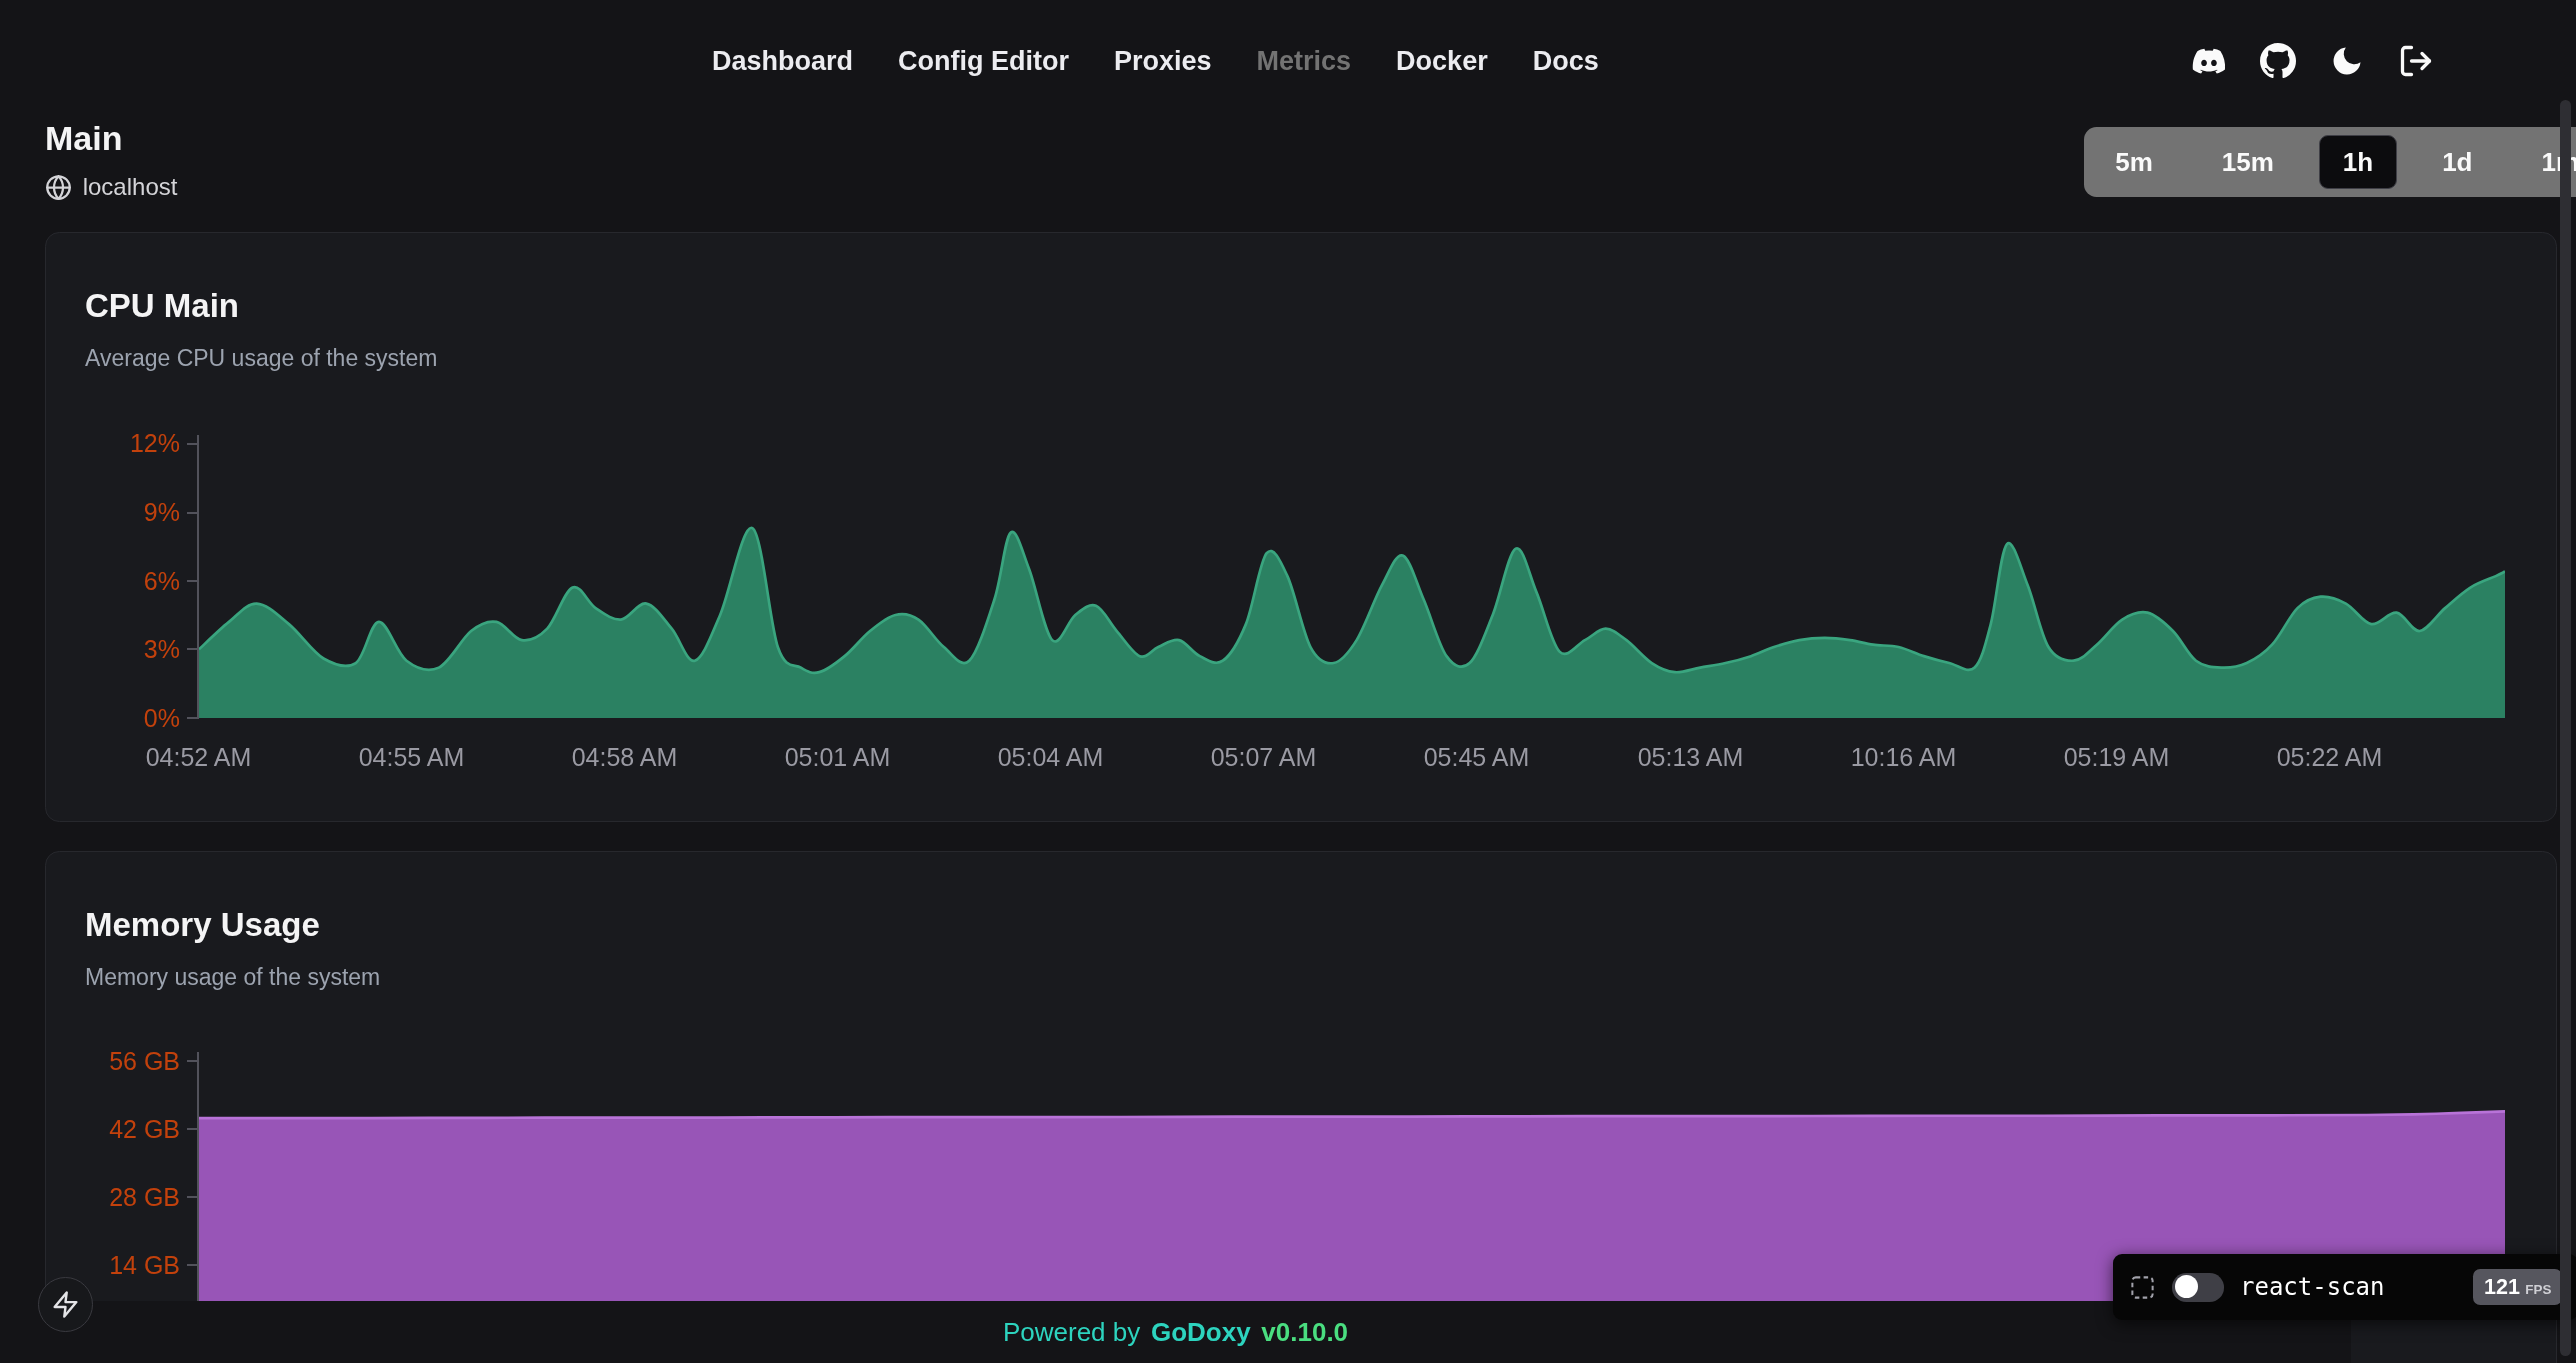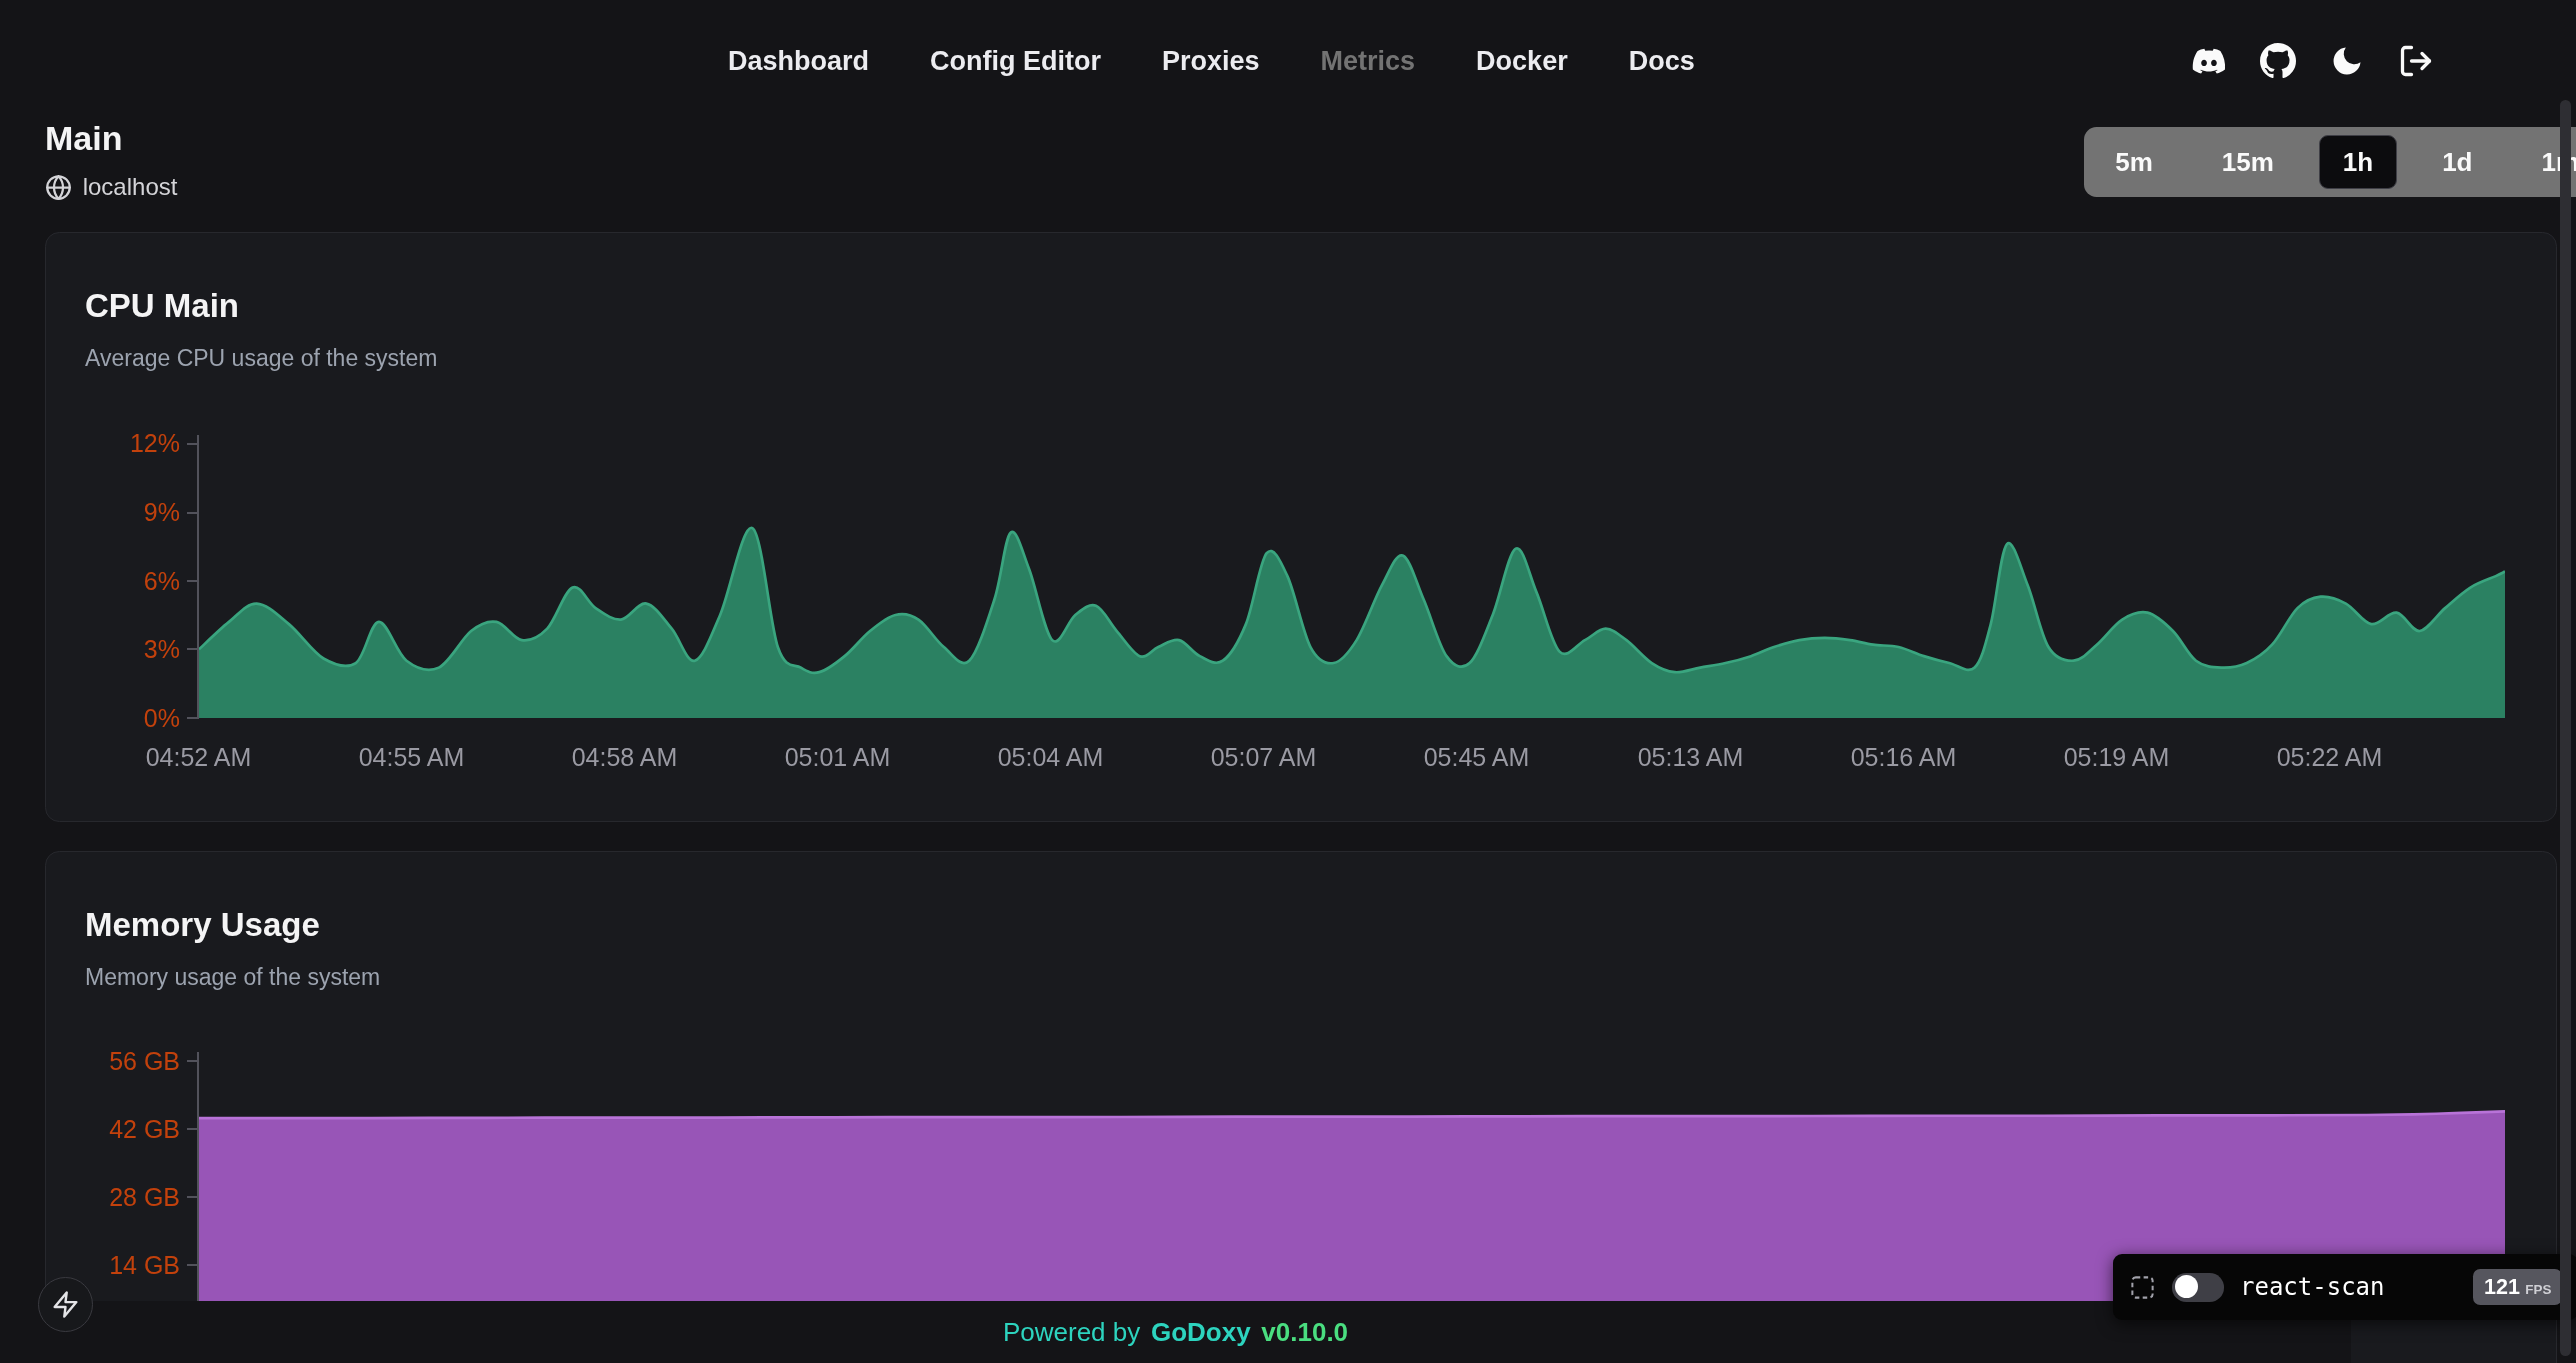--- a/index.html
+++ b/index.html
@@ -8,21 +8,21 @@
     background:#141417;
     font-family:"Liberation Sans", sans-serif;
     -webkit-font-smoothing:antialiased;
   }
 
   
   .nav-items {
     position:absolute; left:712px; top:43px; display:flex; gap:45px;
     font-size:27px; font-weight:600; color:#ececf0; z-index:3;
   }
-  .nav-item { line-height:36px; cursor:pointer; white-space:nowrap;margin-left:16px; }
+  .nav-item { line-height:36px; cursor:pointer; white-space:nowrap; }
   .nav-item.active { color:#737373; }
 
   .nav-icons { position:absolute; left:2189px; top:41px; display:flex; gap:30px; z-index:3; }
   .icon-btn { width:39px; height:39px; display:flex; align-items:center; justify-content:center;
     background:transparent; border:none; padding:0; cursor:pointer; }
   .icon-btn svg { width:36px; height:36px; }
 
   
   .page-title { position:absolute; left:45px; top:118px; margin:0; font-size:34px; line-height:41px;
     font-weight:600; color:#f4f4f5; z-index:3; }
@@ -164,21 +164,21 @@
     <div class="ytick" style="left: 187px; top: 717px;"></div>
     <div class="axisline" style="left: 197px; top: 435px; height: 284px;"></div>
     <div class="xlabel" style="left: 109px; top: 742px;">04:52 AM</div>
     <div class="xlabel" style="left: 322px; top: 742px;">04:55 AM</div>
     <div class="xlabel" style="left: 535px; top: 742px;">04:58 AM</div>
     <div class="xlabel" style="left: 748px; top: 742px;">05:01 AM</div>
     <div class="xlabel" style="left: 961px; top: 742px;">05:04 AM</div>
     <div class="xlabel" style="left: 1174px; top: 742px;">05:07 AM</div>
     <div class="xlabel" style="left: 1387px; top: 742px;">05:45 AM</div>
     <div class="xlabel" style="left: 1601px; top: 742px;">05:13 AM</div>
-    <div class="xlabel" style="left: 1814px; top: 742px;">05:16 AM</div>
+    <div class="xlabel" style="left: 1814px; top: 742px;">10:16 AM</div>
     <div class="xlabel" style="left: 2027px; top: 742px;">05:19 AM</div>
     <div class="xlabel" style="left: 2240px; top: 742px;">05:22 AM</div>
     <svg width="2306" height="289" viewBox="0 0 2578 323" style="position: absolute; left: 199px; top: 429px; overflow: hidden;">
       <path d="M 0.0,246.3 C 5.6,241.1 22.8,224.1 33.5,215.6 C 44.3,207.0 53.3,194.7 64.5,195.1 C 75.6,195.5 88.1,207.9 100.5,218.1 C 113.0,228.3 126.8,249.2 139.2,256.5 C 151.7,263.7 165.0,268.4 175.3,261.6 C 185.6,254.8 191.6,216.0 201.1,215.6 C 210.5,215.1 220.8,250.5 232.0,259.0 C 243.2,267.6 256.1,272.3 268.1,266.7 C 280.1,261.2 293.5,234.3 304.2,225.8 C 314.9,217.3 323.1,213.8 332.6,215.6 C 342.0,217.3 351.5,234.7 360.9,236.0 C 370.4,237.3 379.8,233.0 389.3,223.2 C 398.7,213.4 408.6,181.0 417.6,177.2 C 426.7,173.3 434.4,194.2 443.4,200.2 C 452.4,206.2 462.3,213.8 471.8,213.0 C 481.2,212.1 490.7,193.4 500.1,195.1 C 509.6,196.8 519.5,212.6 528.5,223.2 C 537.5,233.9 545.2,261.6 554.3,259.0 C 563.3,256.5 571.9,232.6 582.6,207.9 C 593.4,183.1 608.0,104.7 618.7,110.7 C 629.5,116.6 638.1,217.7 647.1,243.7 C 656.1,269.7 665.1,262.0 672.9,266.7 C 680.6,271.4 685.3,274.0 693.5,271.8 C 701.6,269.7 712.4,261.6 721.8,253.9 C 731.3,246.3 740.7,233.5 750.2,225.8 C 759.7,218.1 769.5,210.0 778.6,207.9 C 787.6,205.7 795.3,207.0 804.3,213.0 C 813.4,219.0 823.2,236.0 832.7,243.7 C 842.1,251.4 851.6,268.0 861.1,259.0 C 870.5,250.1 881.7,213.8 889.4,190.0 C 897.1,166.1 901.0,121.3 907.5,115.8 C 913.9,110.2 920.3,136.7 928.1,156.7 C 935.8,176.8 945.3,227.5 953.9,236.0 C 962.5,244.5 971.5,214.3 979.6,207.9 C 987.8,201.5 995.1,194.7 1002.8,197.6 C 1010.6,200.6 1017.9,216.4 1026.0,225.8 C 1034.2,235.2 1044.1,250.9 1051.8,253.9 C 1059.6,256.9 1065.1,246.7 1072.4,243.7 C 1079.8,240.7 1087.9,234.3 1095.6,236.0 C 1103.4,237.7 1110.7,250.1 1118.9,253.9 C 1127.0,257.8 1136.0,265.0 1144.6,259.0 C 1153.2,253.1 1162.2,238.1 1170.4,218.1 C 1178.6,198.1 1185.9,147.8 1193.6,138.8 C 1201.3,129.8 1208.7,146.9 1216.8,164.4 C 1225.0,181.9 1234.0,227.5 1242.6,243.7 C 1251.2,259.9 1259.8,262.9 1268.4,261.6 C 1277.0,260.3 1285.1,250.5 1294.2,236.0 C 1303.2,221.5 1313.9,190.4 1322.5,174.6 C 1331.1,158.8 1338.0,138.8 1345.7,141.4 C 1353.5,143.9 1360.8,171.2 1368.9,190.0 C 1377.1,208.7 1386.1,242.0 1394.7,253.9 C 1403.3,265.9 1411.9,269.3 1420.5,261.6 C 1429.1,253.9 1437.7,229.2 1446.3,207.9 C 1454.9,186.6 1463.9,137.9 1472.0,133.7 C 1480.2,129.4 1487.1,163.1 1495.2,182.3 C 1503.4,201.5 1512.0,239.9 1521.0,248.8 C 1530.0,257.8 1540.8,240.3 1549.4,236.0 C 1558.0,231.8 1564.8,223.2 1572.6,223.2 C 1580.3,223.2 1587.2,229.6 1595.8,236.0 C 1604.4,242.4 1615.1,255.6 1624.1,261.6 C 1633.2,267.6 1640.9,271.0 1649.9,271.8 C 1658.9,272.7 1668.8,268.4 1678.3,266.7 C 1687.7,265.0 1697.2,263.7 1706.6,261.6 C 1716.1,259.5 1726.0,256.9 1735.0,253.9 C 1744.0,250.9 1751.8,246.7 1760.8,243.7 C 1769.8,240.7 1779.7,237.7 1789.1,236.0 C 1798.6,234.3 1808.0,233.5 1817.5,233.5 C 1826.9,233.5 1836.8,234.7 1845.8,236.0 C 1854.9,237.3 1862.6,239.9 1871.6,241.1 C 1880.7,242.4 1890.5,241.6 1900.0,243.7 C 1909.4,245.8 1918.9,250.9 1928.3,253.9 C 1937.8,256.9 1947.2,259.5 1956.7,261.6 C 1966.2,263.7 1977.3,274.0 1985.1,266.7 C 1992.8,259.5 1997.1,241.1 2003.1,218.1 C 2009.1,195.1 2014.3,135.8 2021.2,128.6 C 2028.0,121.3 2036.6,155.4 2044.4,174.6 C 2052.1,193.8 2059.0,229.6 2067.6,243.7 C 2076.1,257.8 2086.9,259.5 2095.9,259.0 C 2104.9,258.6 2112.7,248.8 2121.7,241.1 C 2130.7,233.5 2140.6,219.0 2150.1,213.0 C 2159.5,207.0 2169.0,203.2 2178.4,205.3 C 2187.9,207.5 2197.7,216.8 2206.8,225.8 C 2215.8,234.7 2223.5,252.2 2232.5,259.0 C 2241.6,265.9 2251.5,266.3 2260.9,266.7 C 2270.4,267.1 2279.8,265.9 2289.3,261.6 C 2298.7,257.3 2308.2,251.4 2317.6,241.1 C 2327.1,230.9 2337.0,209.2 2346.0,200.2 C 2355.0,191.2 2362.7,188.3 2371.8,187.4 C 2380.8,186.6 2390.7,190.0 2400.1,195.1 C 2409.6,200.2 2419.0,216.4 2428.5,218.1 C 2437.9,219.8 2447.8,204.0 2456.8,205.3 C 2465.9,206.6 2473.6,226.6 2482.6,225.8 C 2491.6,224.9 2501.5,208.3 2511.0,200.2 C 2520.4,192.1 2529.9,183.1 2539.3,177.2 C 2548.8,171.2 2561.2,167.4 2567.7,164.4 C 2574.1,161.4 2576.3,160.1 2578.0,159.3 L 2578,323 L 0,323 Z" fill="#2c8a68" fill-opacity="0.92"></path>
       <path d="M 0.0,246.3 C 5.6,241.1 22.8,224.1 33.5,215.6 C 44.3,207.0 53.3,194.7 64.5,195.1 C 75.6,195.5 88.1,207.9 100.5,218.1 C 113.0,228.3 126.8,249.2 139.2,256.5 C 151.7,263.7 165.0,268.4 175.3,261.6 C 185.6,254.8 191.6,216.0 201.1,215.6 C 210.5,215.1 220.8,250.5 232.0,259.0 C 243.2,267.6 256.1,272.3 268.1,266.7 C 280.1,261.2 293.5,234.3 304.2,225.8 C 314.9,217.3 323.1,213.8 332.6,215.6 C 342.0,217.3 351.5,234.7 360.9,236.0 C 370.4,237.3 379.8,233.0 389.3,223.2 C 398.7,213.4 408.6,181.0 417.6,177.2 C 426.7,173.3 434.4,194.2 443.4,200.2 C 452.4,206.2 462.3,213.8 471.8,213.0 C 481.2,212.1 490.7,193.4 500.1,195.1 C 509.6,196.8 519.5,212.6 528.5,223.2 C 537.5,233.9 545.2,261.6 554.3,259.0 C 563.3,256.5 571.9,232.6 582.6,207.9 C 593.4,183.1 608.0,104.7 618.7,110.7 C 629.5,116.6 638.1,217.7 647.1,243.7 C 656.1,269.7 665.1,262.0 672.9,266.7 C 680.6,271.4 685.3,274.0 693.5,271.8 C 701.6,269.7 712.4,261.6 721.8,253.9 C 731.3,246.3 740.7,233.5 750.2,225.8 C 759.7,218.1 769.5,210.0 778.6,207.9 C 787.6,205.7 795.3,207.0 804.3,213.0 C 813.4,219.0 823.2,236.0 832.7,243.7 C 842.1,251.4 851.6,268.0 861.1,259.0 C 870.5,250.1 881.7,213.8 889.4,190.0 C 897.1,166.1 901.0,121.3 907.5,115.8 C 913.9,110.2 920.3,136.7 928.1,156.7 C 935.8,176.8 945.3,227.5 953.9,236.0 C 962.5,244.5 971.5,214.3 979.6,207.9 C 987.8,201.5 995.1,194.7 1002.8,197.6 C 1010.6,200.6 1017.9,216.4 1026.0,225.8 C 1034.2,235.2 1044.1,250.9 1051.8,253.9 C 1059.6,256.9 1065.1,246.7 1072.4,243.7 C 1079.8,240.7 1087.9,234.3 1095.6,236.0 C 1103.4,237.7 1110.7,250.1 1118.9,253.9 C 1127.0,257.8 1136.0,265.0 1144.6,259.0 C 1153.2,253.1 1162.2,238.1 1170.4,218.1 C 1178.6,198.1 1185.9,147.8 1193.6,138.8 C 1201.3,129.8 1208.7,146.9 1216.8,164.4 C 1225.0,181.9 1234.0,227.5 1242.6,243.7 C 1251.2,259.9 1259.8,262.9 1268.4,261.6 C 1277.0,260.3 1285.1,250.5 1294.2,236.0 C 1303.2,221.5 1313.9,190.4 1322.5,174.6 C 1331.1,158.8 1338.0,138.8 1345.7,141.4 C 1353.5,143.9 1360.8,171.2 1368.9,190.0 C 1377.1,208.7 1386.1,242.0 1394.7,253.9 C 1403.3,265.9 1411.9,269.3 1420.5,261.6 C 1429.1,253.9 1437.7,229.2 1446.3,207.9 C 1454.9,186.6 1463.9,137.9 1472.0,133.7 C 1480.2,129.4 1487.1,163.1 1495.2,182.3 C 1503.4,201.5 1512.0,239.9 1521.0,248.8 C 1530.0,257.8 1540.8,240.3 1549.4,236.0 C 1558.0,231.8 1564.8,223.2 1572.6,223.2 C 1580.3,223.2 1587.2,229.6 1595.8,236.0 C 1604.4,242.4 1615.1,255.6 1624.1,261.6 C 1633.2,267.6 1640.9,271.0 1649.9,271.8 C 1658.9,272.7 1668.8,268.4 1678.3,266.7 C 1687.7,265.0 1697.2,263.7 1706.6,261.6 C 1716.1,259.5 1726.0,256.9 1735.0,253.9 C 1744.0,250.9 1751.8,246.7 1760.8,243.7 C 1769.8,240.7 1779.7,237.7 1789.1,236.0 C 1798.6,234.3 1808.0,233.5 1817.5,233.5 C 1826.9,233.5 1836.8,234.7 1845.8,236.0 C 1854.9,237.3 1862.6,239.9 1871.6,241.1 C 1880.7,242.4 1890.5,241.6 1900.0,243.7 C 1909.4,245.8 1918.9,250.9 1928.3,253.9 C 1937.8,256.9 1947.2,259.5 1956.7,261.6 C 1966.2,263.7 1977.3,274.0 1985.1,266.7 C 1992.8,259.5 1997.1,241.1 2003.1,218.1 C 2009.1,195.1 2014.3,135.8 2021.2,128.6 C 2028.0,121.3 2036.6,155.4 2044.4,174.6 C 2052.1,193.8 2059.0,229.6 2067.6,243.7 C 2076.1,257.8 2086.9,259.5 2095.9,259.0 C 2104.9,258.6 2112.7,248.8 2121.7,241.1 C 2130.7,233.5 2140.6,219.0 2150.1,213.0 C 2159.5,207.0 2169.0,203.2 2178.4,205.3 C 2187.9,207.5 2197.7,216.8 2206.8,225.8 C 2215.8,234.7 2223.5,252.2 2232.5,259.0 C 2241.6,265.9 2251.5,266.3 2260.9,266.7 C 2270.4,267.1 2279.8,265.9 2289.3,261.6 C 2298.7,257.3 2308.2,251.4 2317.6,241.1 C 2327.1,230.9 2337.0,209.2 2346.0,200.2 C 2355.0,191.2 2362.7,188.3 2371.8,187.4 C 2380.8,186.6 2390.7,190.0 2400.1,195.1 C 2409.6,200.2 2419.0,216.4 2428.5,218.1 C 2437.9,219.8 2447.8,204.0 2456.8,205.3 C 2465.9,206.6 2473.6,226.6 2482.6,225.8 C 2491.6,224.9 2501.5,208.3 2511.0,200.2 C 2520.4,192.1 2529.9,183.1 2539.3,177.2 C 2548.8,171.2 2561.2,167.4 2567.7,164.4 C 2574.1,161.4 2576.3,160.1 2578.0,159.3" fill="none" stroke="#3aa57f" stroke-width="3"></path>
     </svg>
     <div class="ylabel" style="left: 55px; top: 1046px;">56 GB</div>
     <div class="ytick" style="left: 187px; top: 1060px;"></div>
     <div class="ylabel" style="left: 55px; top: 1114px;">42 GB</div>
     <div class="ytick" style="left: 187px; top: 1128px;"></div>

